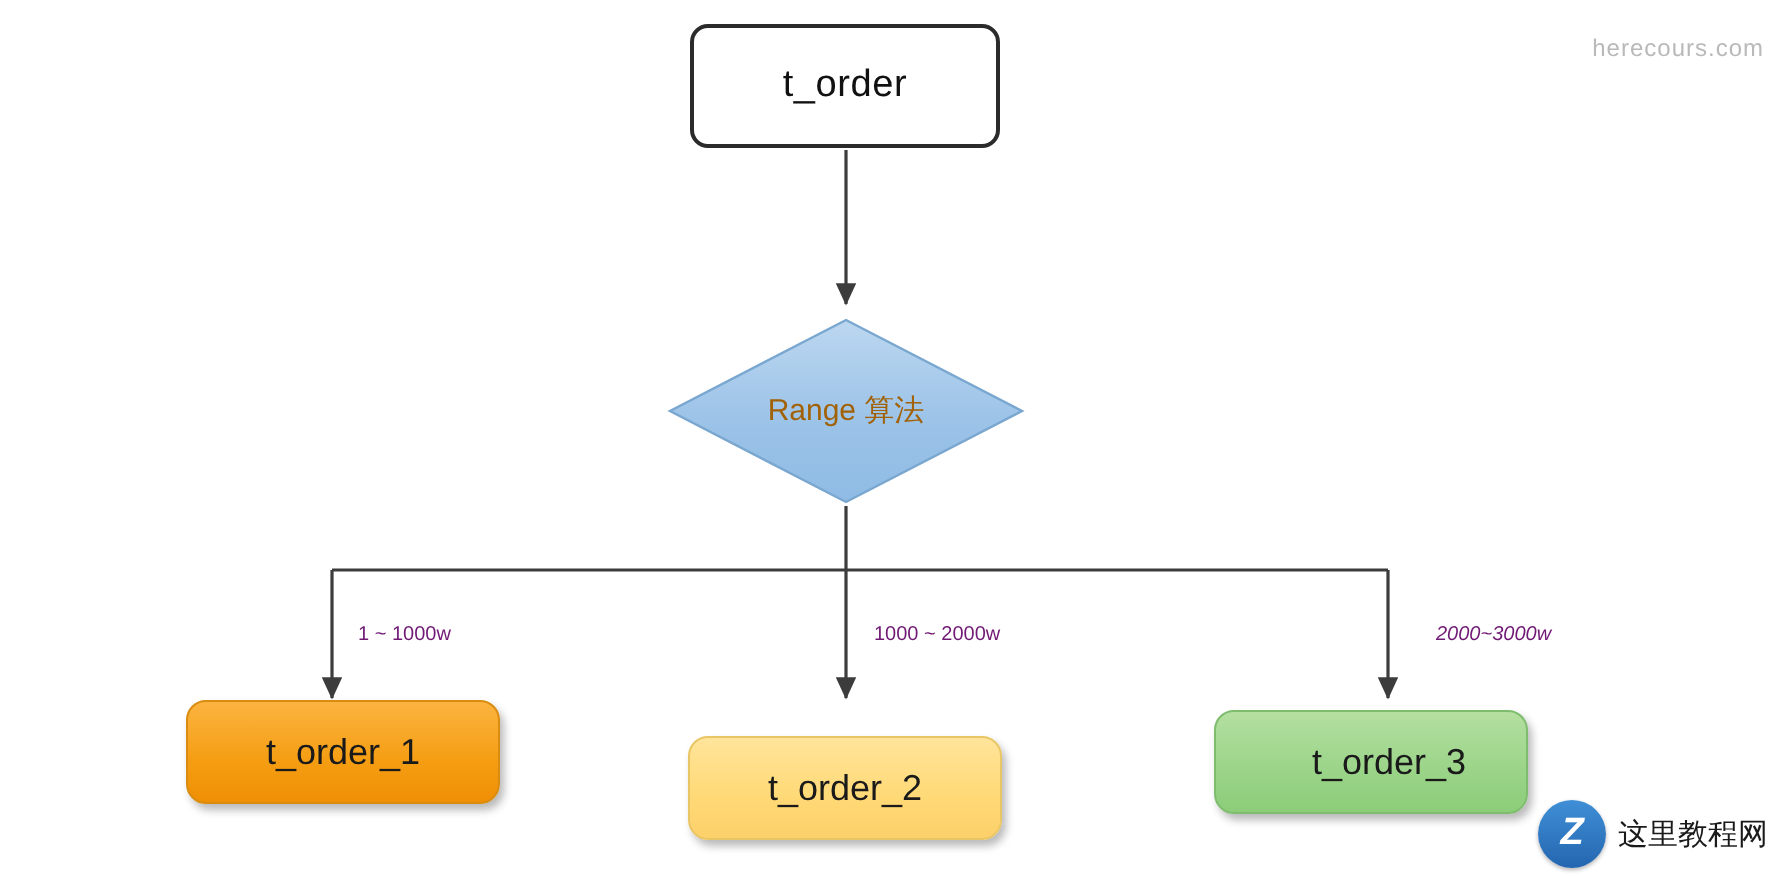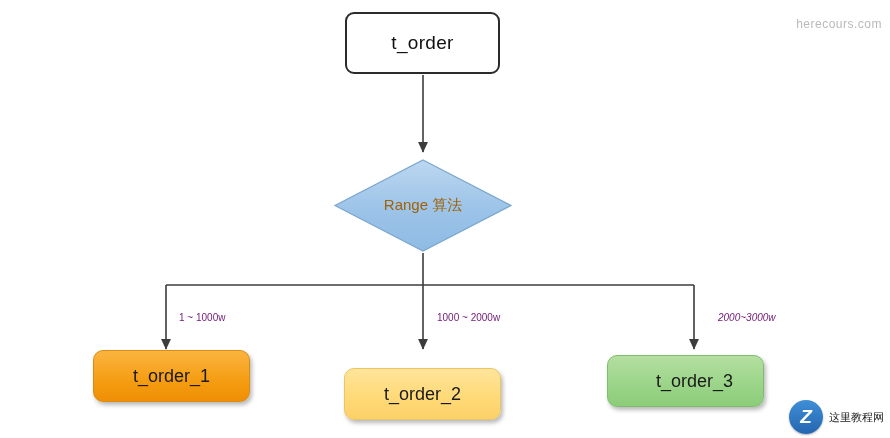--- a/index.html
+++ b/index.html
@@ -131,21 +131,21 @@
     color: #ffffff;
     font-size: 19px;
     font-style: italic;
     font-weight: bold;
     display: flex;
     align-items: center;
     justify-content: center;
     box-shadow: 0 1px 2px rgba(0,0,0,.3);
   }
   .wm-text {
-    font-size: 11px;
+    font-size: 15px;
     color: #1a1a1a;
   }
   .wm-url {
     position: absolute;
     right: 8px;
     top: 17px;
     font-size: 12px;
     color: #b9b9b9;
     letter-spacing: .5px;
     margin-left: 16px;

